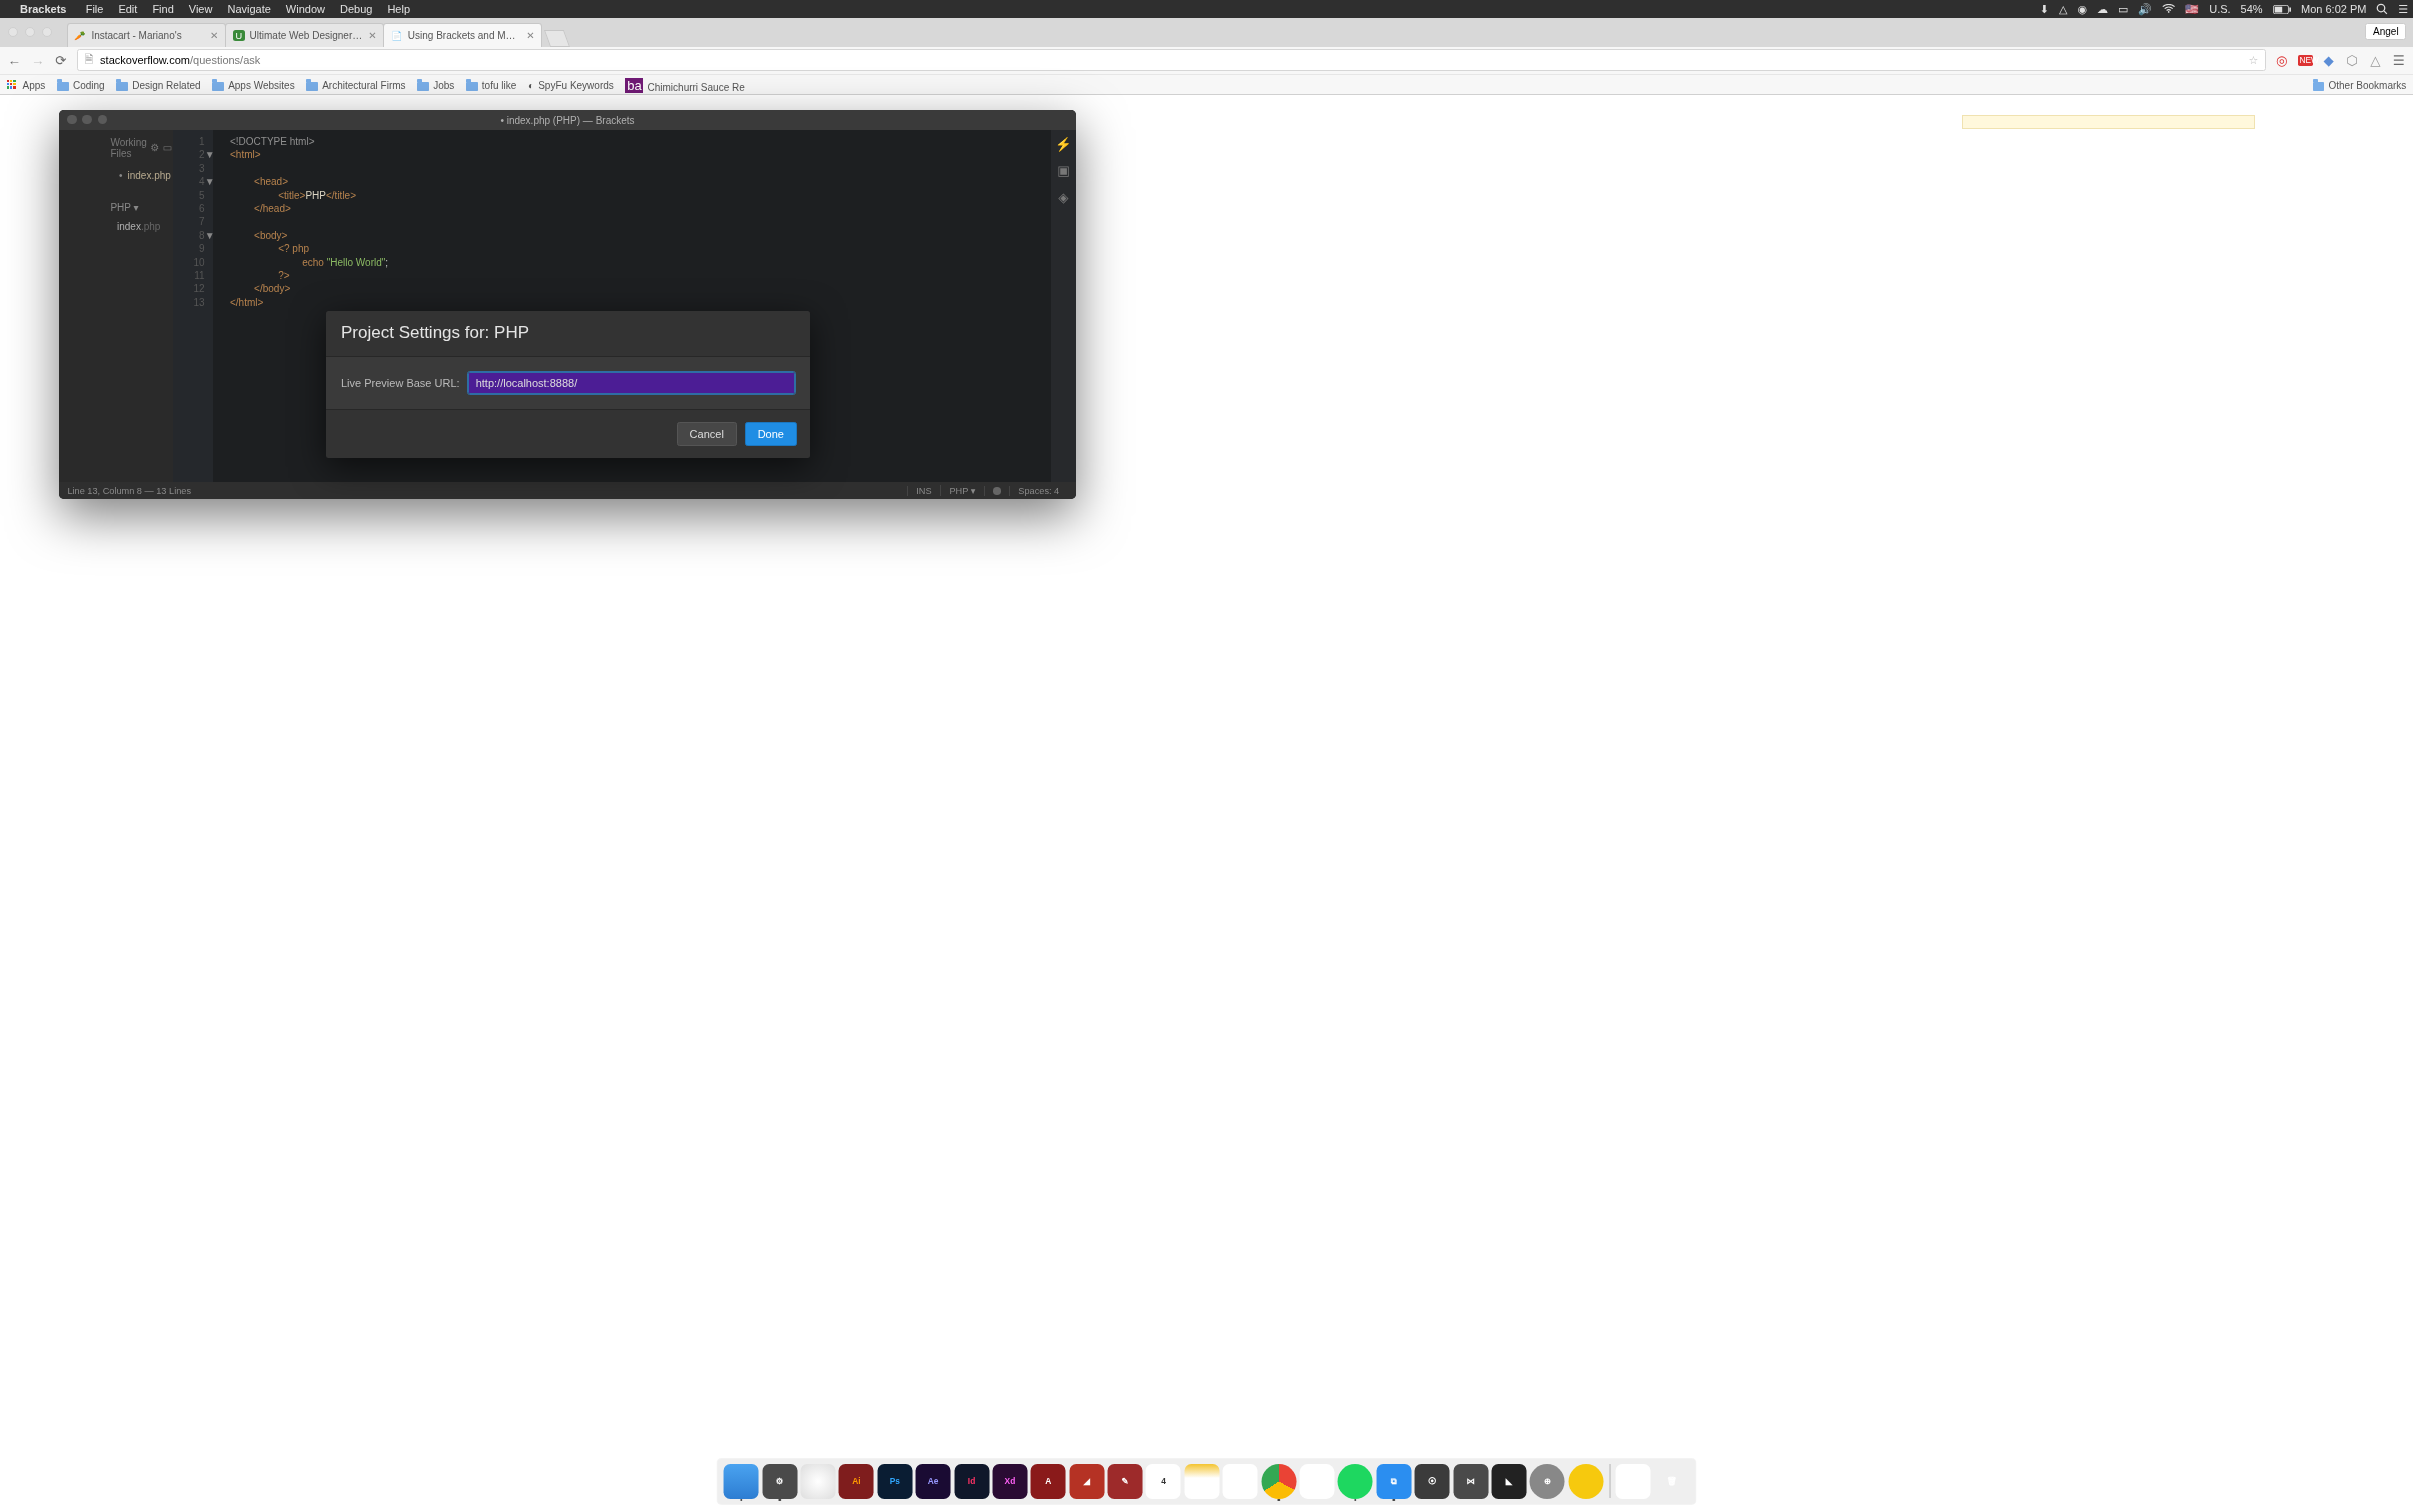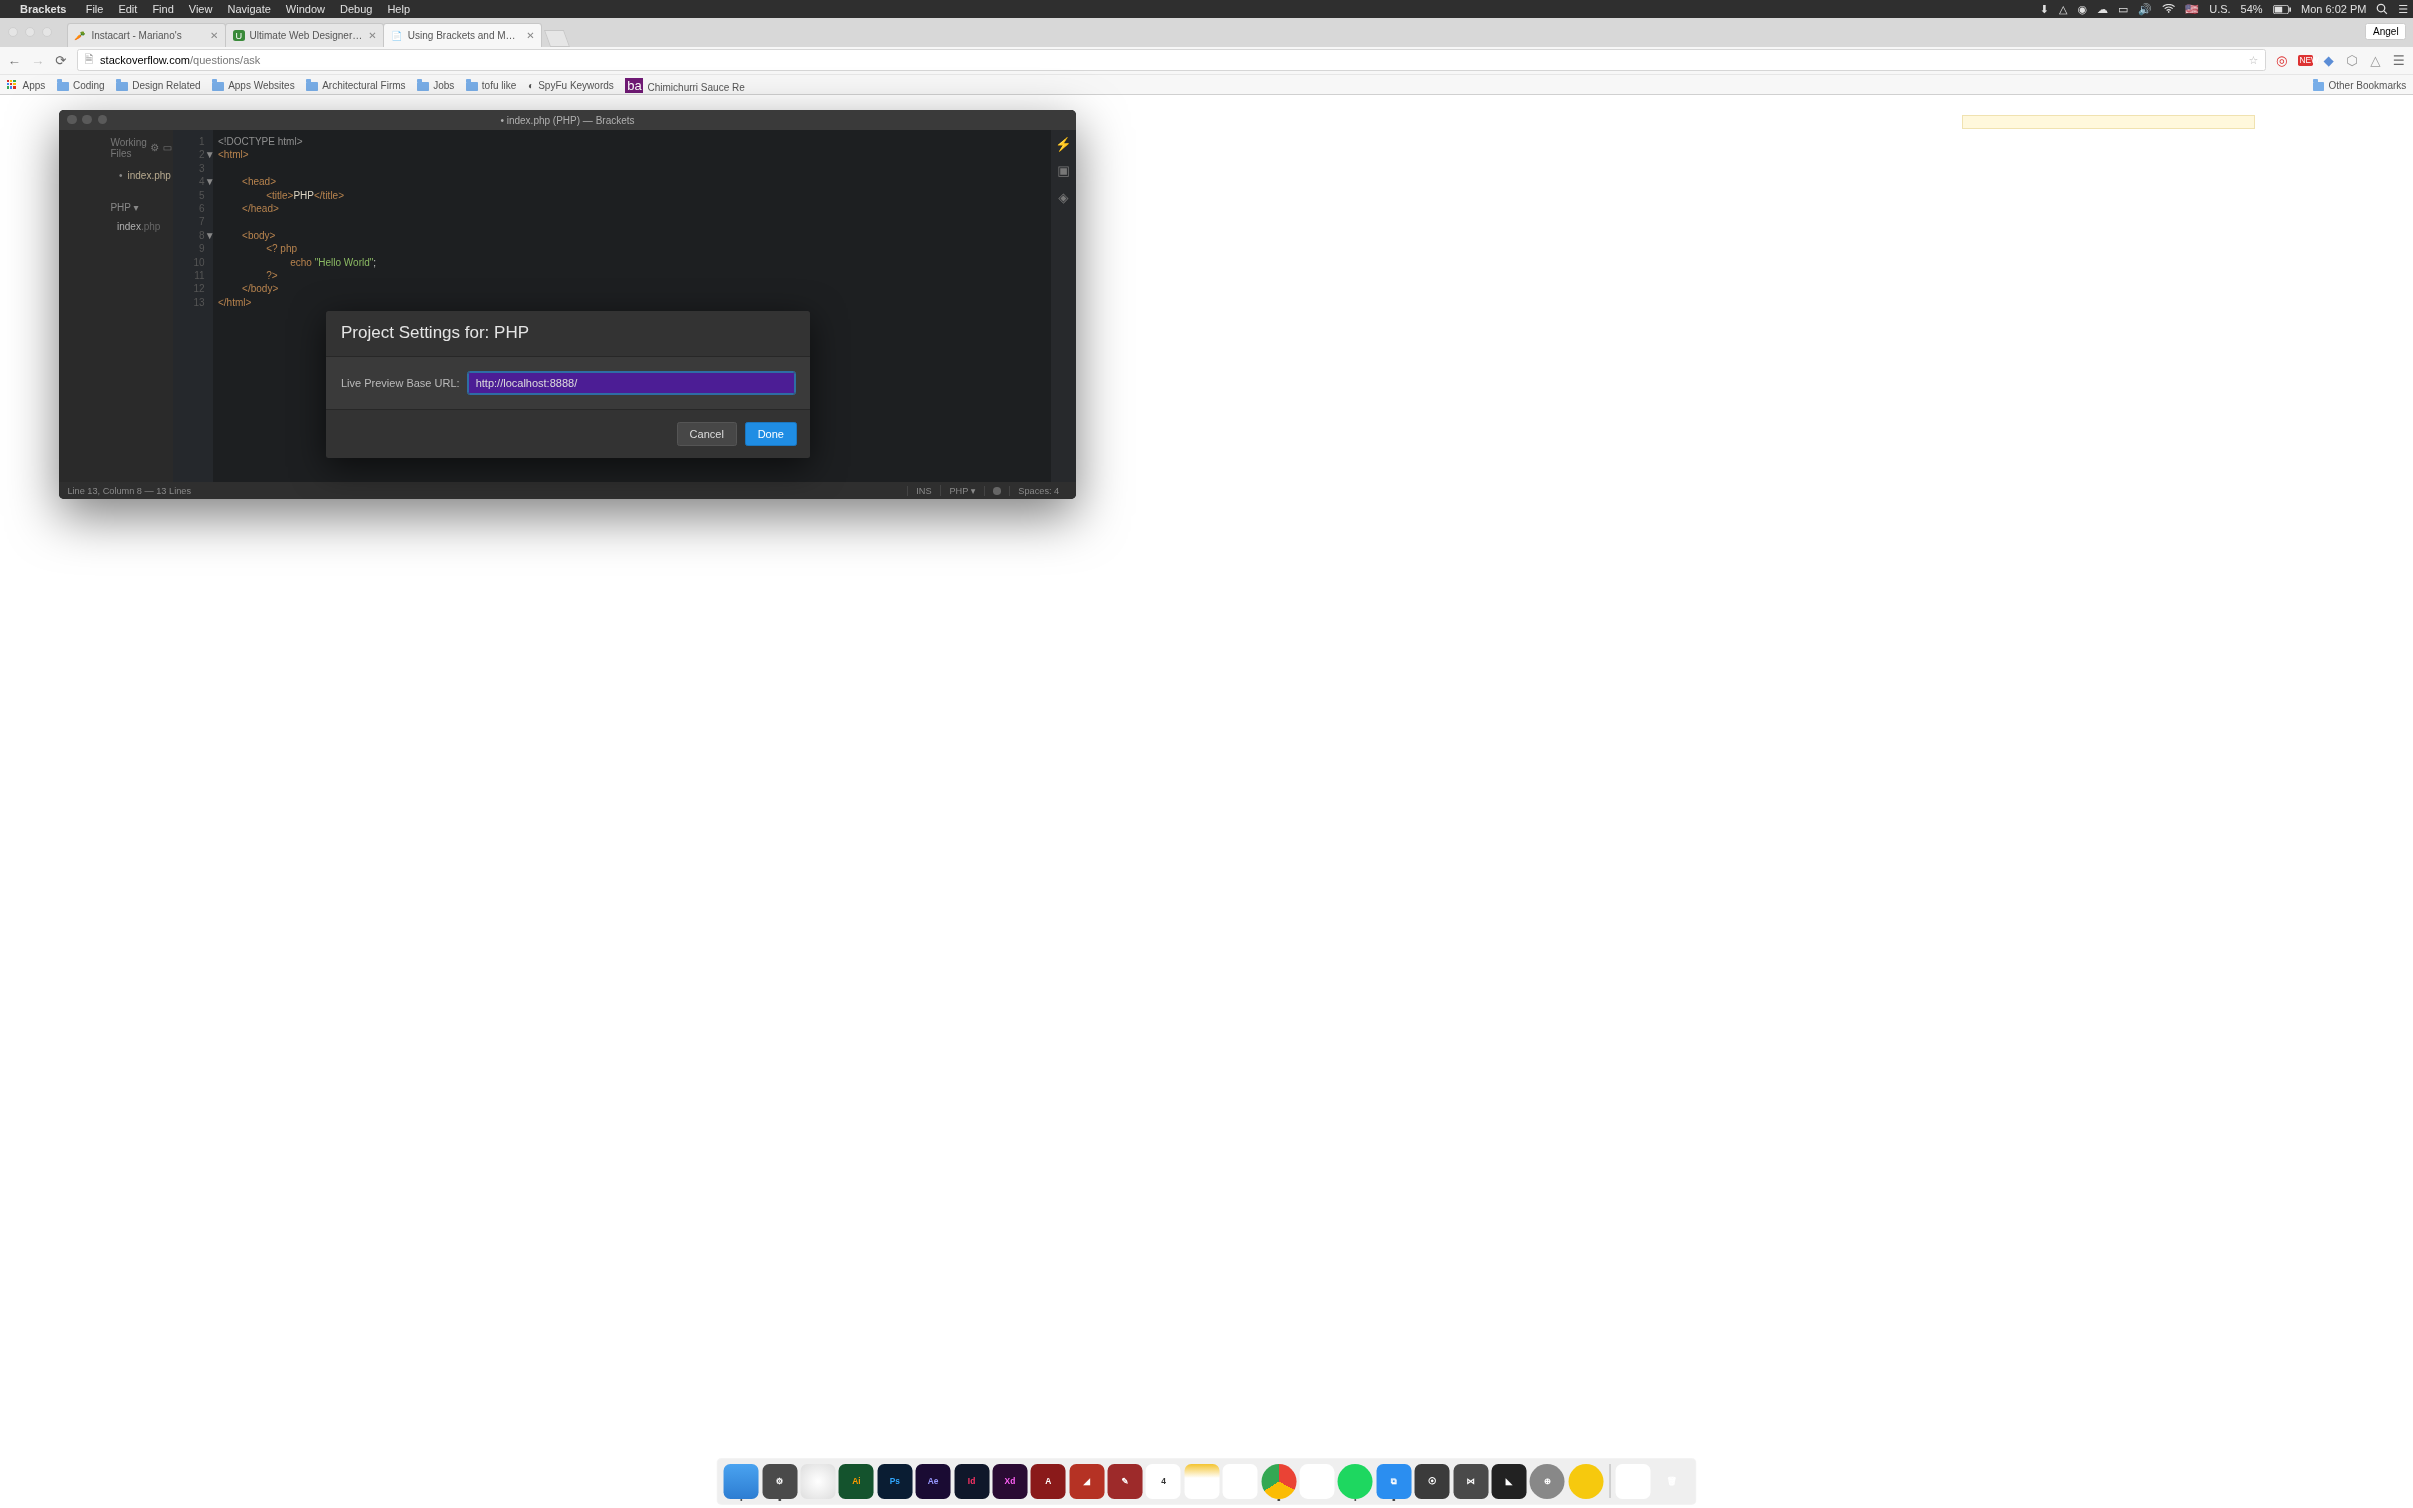--- a/index.html
+++ b/index.html
@@ -60,21 +60,21 @@
   .bk-side{ width:114px; background:#2a2a2a; color:#777; font-size:10px; position:relative;padding-left:43px;}
   .bk-wf{ padding:6.7px 8.4px; display:flex; align-items:center; gap:3.4px;}
   .bk-file{ padding:4.2px 8.4px 4.2px 17px; color:#b7aa8f;}
   .bk-file .mod{ color:#888; margin-right:5px;}
   .bk-proj{ padding:17px 8.4px 5px; color:#888;}
   .bk-pfile{ padding:3.4px 8.4px 3.4px 15px; color:#b0b0b0;}
   .bk-pfile .ext{ color:#666;}
   .bk-editor{ flex:1; position:relative; background:#1d1f21;}
   .gutter{ position:absolute; left:0; top:0; bottom:0; width:40px; background:#25282c; color:#555; font-family:Menlo,Consolas,monospace; font-size:10px; text-align:right; padding:5px 8.4px 0 0; line-height:13.4px;}
   .gutter .fold{ color:#888; position:absolute; right:-1.7px;}
-  .code{ position:absolute; left:45px; top:5px; font-family:Menlo,Consolas,monospace; font-size:10px; line-height:13.4px; white-space:pre;}
+  .code{ position:absolute; left:57px; top:5px; font-family:Menlo,Consolas,monospace; font-size:10px; line-height:13.4px; white-space:pre;}
   .c-doctype{color:#8f8f8f;} .c-tag{color:#b7834e;} .c-php{color:#b7834e;} .c-kw{color:#b7834e;} .c-str{color:#8bba63;} .c-txt{color:#ddd6c4;} .c-punc{color:#c5c8c6;}
   .bk-right{ width:25px; background:#27292c; display:flex; flex-direction:column; align-items:center; padding-top:6.7px; gap:11.7px; color:#777;}
   .bk-right .bolt{ color:#e8a13a;}
   .bk-status{ height:17px; background:#2f2f2f; color:#8a8a8a; font-size:9.2px; display:flex; align-items:center; padding:0 8.4px;}
   .bk-status .sp{ flex:1;}
   .bk-status .seg{ padding:0 8.4px; border-left:0.8px solid #444;}
   .bk-status .seg:first-of-type{ border:none;}
   .circ{ width:7.5px; height:7.5px; border-radius:50%; background:#666; display:inline-block; vertical-align:middle;}
   
   
@@ -331,21 +331,21 @@
     </div>
   </div>
 </div>
 
 <div class="dock">
   <div class="dicon sq" style="background:linear-gradient(#4aa3f0,#2d7dd2)">
       <span class="dot"></span>
     </div>
   <div class="dicon sq" style="background:#4a4a4a">⚙<span class="dot"></span></div>
   <div class="dicon" style="background:radial-gradient(#fff,#ddd)"></div>
-  <div class="dicon sq" style="background:#14532d;color:#ff9a00">Ai</div>
+  <div class="dicon sq" style="background:#7f1d1d;color:#ff9a00">Ai</div>
   <div class="dicon sq" style="background:#0a1d33;color:#31a8ff">Ps</div>
   <div class="dicon sq" style="background:#1a0b33;color:#9999ff">Ae</div>
   <div class="dicon sq" style="background:#0f172a;color:#ff3366">Id</div>
   <div class="dicon sq" style="background:#2a0b33;color:#ff61f6">Xd</div>
   <div class="dicon sq" style="background:#8a1a1a">A</div>
   <div class="dicon sq" style="background:#b53224">◢</div>
   <div class="dicon sq" style="background:#9d2a2a">✎</div>
   <div class="dicon sq" style="background:#fff;color:#333">4</div>
   <div class="dicon sq" style="background:linear-gradient(#f4c430,#fff 40%)"></div>
   <div class="dicon sq" style="background:#fff">✎</div>

